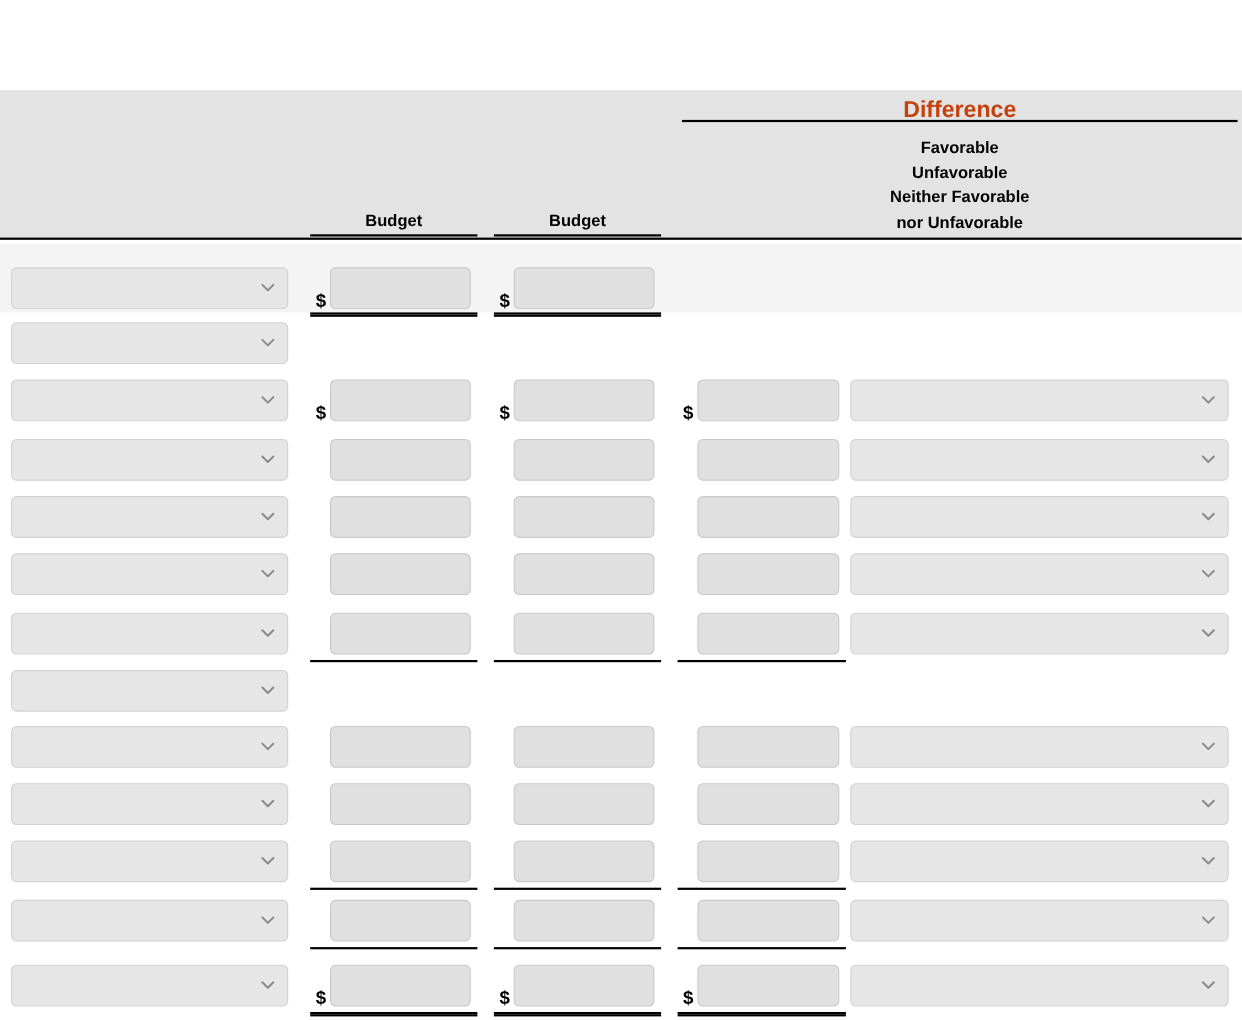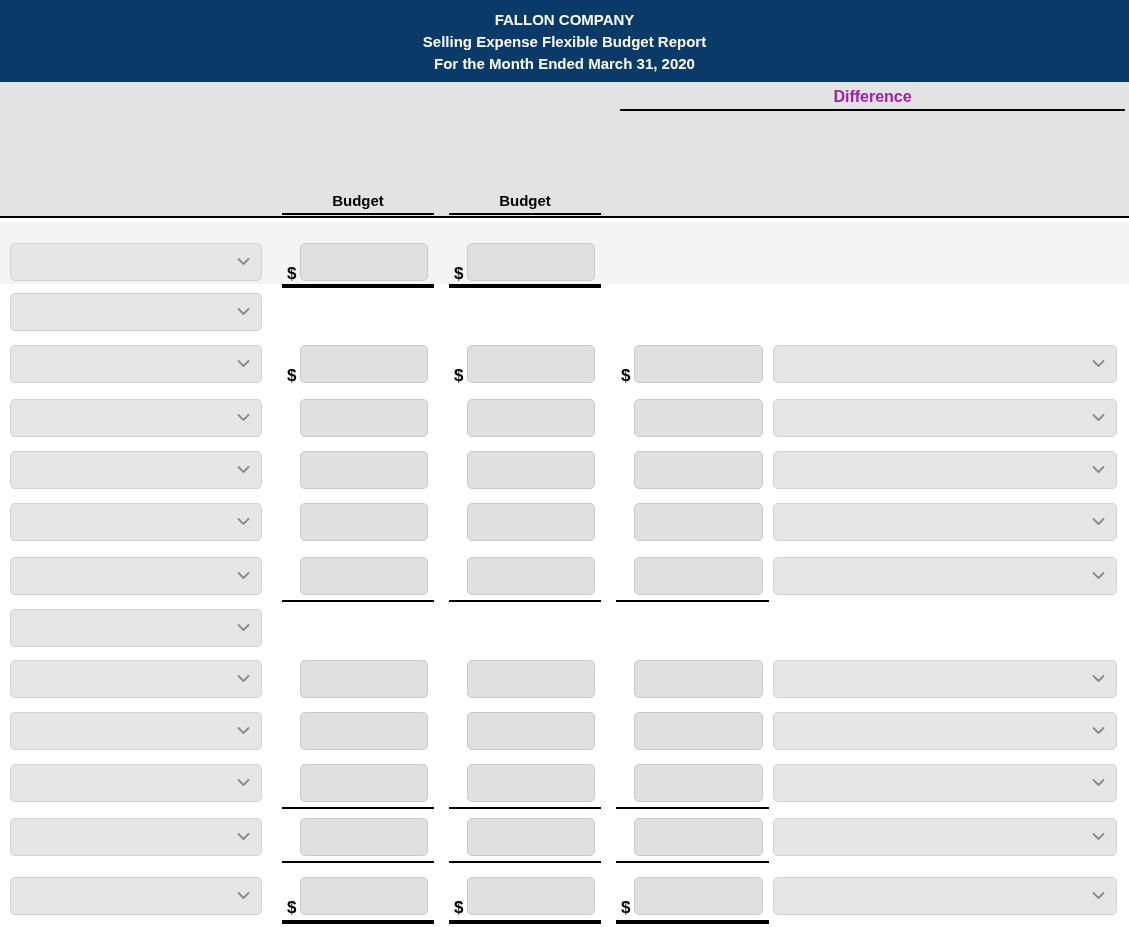--- a/index.html
+++ b/index.html
@@ -38,22 +38,22 @@
     width: 1129px; height: 136px;
     background: #e3e3e3;
     border-bottom: 2px solid #000;
   }
   .diff-title {
     position: absolute;
     left: 620px; top: 6px;
     width: 505px;
     text-align: center;
     font-weight: bold;
-    font-size: 16px;
-    color: #a21caf;
+    font-size: 21px;
+    color: #c2410c;
   }
   .diff-rule {
     position: absolute;
     left: 620px; top: 27px;
     width: 505px; height: 0;
     border-top: 2px solid #000;
   }
   .diff-lines {
     position: absolute;
     left: 620px; top: 42px;
@@ -127,29 +127,30 @@
     height: 4px;
     border-top: 2px solid #000;
     border-bottom: 2px solid #000;
   }
 </style>
 </head>
 <body>
 
 <div id="page">
 
-  <div class="title-block">
-    <div>FALLON COMPANY</div>
-    <div>Selling Expense Flexible Budget Report</div>
-    <div>For the Month Ended March 31, 2020</div>
-  </div>
 
   <div class="col-head">
     <div class="diff-title">Difference</div>
     <div class="diff-rule"></div>
+    <div class="diff-lines">
+      <div>Favorable</div>
+      <div>Unfavorable</div>
+      <div>Neither Favorable</div>
+      <div>nor Unfavorable</div>
+    </div>
     <div class="bh bh-budget">Budget</div>
     <div class="bh bh-actual">Budget</div>
   </div>
 
   <div id="rows-host">
       <div class="row shade" style="top:222px;height:62px;"></div>
       <div class="sel" style="left:10px;top:243px;width:252px;"><span></span><span class="chev">
           <svg viewBox="0 0 13 13" width="13" height="13">
             <path d="M1.5 4 L6.5 9 L11.5 4" fill="none" stroke="#8a8a8a" stroke-width="1.8" stroke-linecap="round" stroke-linejoin="round"></path>
           </svg>

